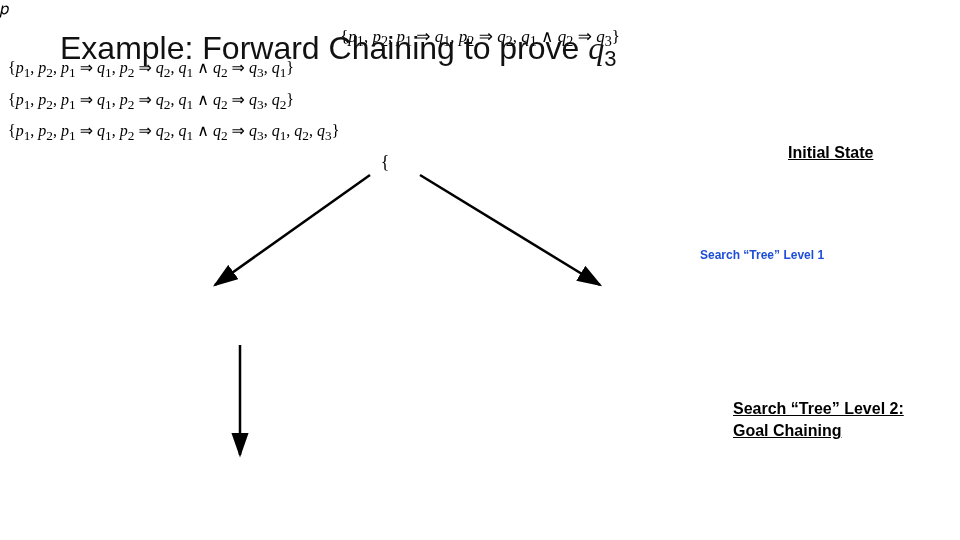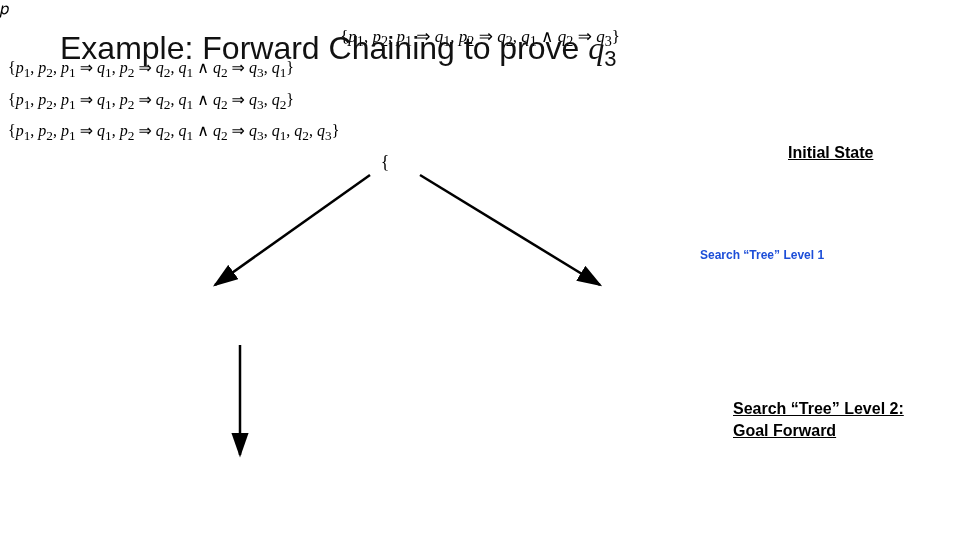--- a/index.html
+++ b/index.html
@@ -133,17 +133,17 @@
   </foreignobject>
 
 
 
 <div class="label-initial-state">Initial State</div>
 
 <div class="label-level1">Search “Tree” Level 1</div>
 
 <div class="label-level2">
   <span>Search “Tree” Level 2:</span><br>
-  <span>Goal Forward</span>
+  <span>Goal Chaining</span>
 </div>
 
 
 
 
 </body></html>

